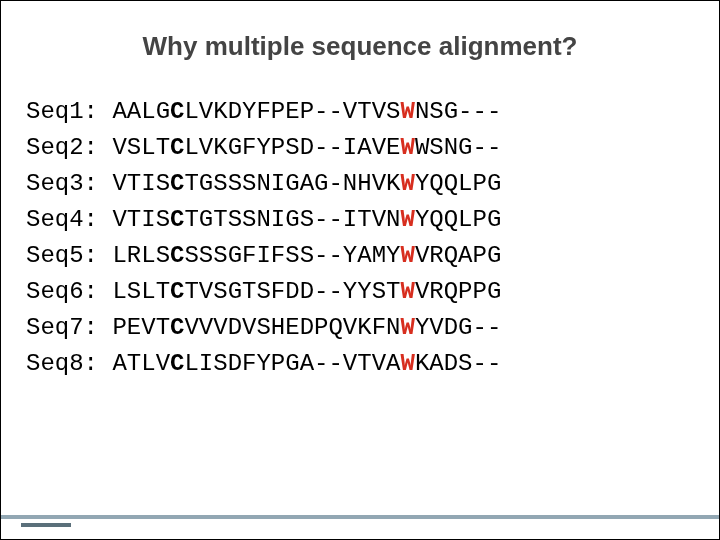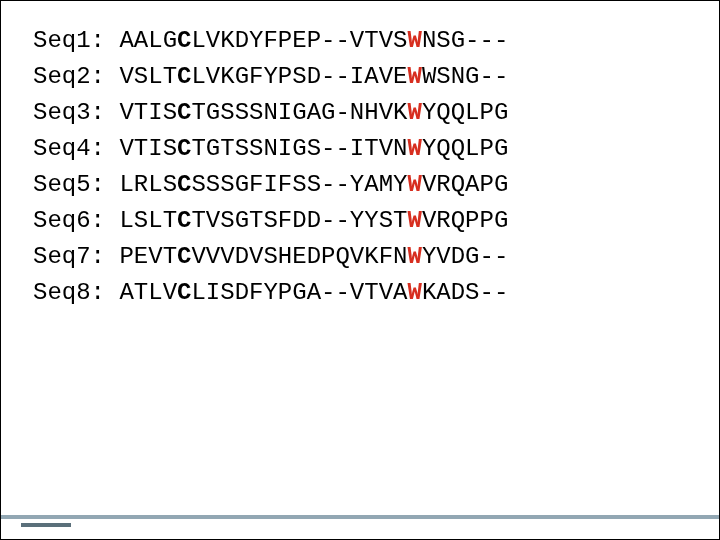--- a/index.html
+++ b/index.html
@@ -23,21 +23,21 @@
     font-size: 26px;
     font-weight: bold;
     color: #444;
     padding-top: 30px;
     padding-bottom: 10px;
   }
   .alignment {
     font-family: "Courier New", Courier, monospace;
     font-size: 24px;
     line-height: 1.5;
-    padding-left: 32px;
+    padding-left: 25px;
     padding-top: 22px;
     color: #000;
     white-space: pre;
   }
   .row { display: block; }
   .label { color: #000; }
   .res { color: #000; }
   .bold { font-weight: bold; }
   .red { color: #d72e1f; font-weight: bold; }
   .footer-bar {
@@ -55,16 +55,17 @@
     left: 20px;
     width: 50px;
     height: 4px;
     background: #5a6f7a;
   }
 </style>
 </head>
 <body>
 
 <div class="slide">
+  <div class="title">Why multiple sequence alignment?</div>
   <div class="alignment"><span class="row"><span class="label">Seq1: </span><span class="res">AALG</span><span class="bold">C</span><span class="res">LVKDYFPEP--VTVS</span><span class="red">W</span><span class="res">NSG---</span></span><span class="row"><span class="label">Seq2: </span><span class="res">VSLT</span><span class="bold">C</span><span class="res">LVKGFYPSD--IAVE</span><span class="red">W</span><span class="res">WSNG--</span></span><span class="row"><span class="label">Seq3: </span><span class="res">VTIS</span><span class="bold">C</span><span class="res">TGSSSNIGAG-NHVK</span><span class="red">W</span><span class="res">YQQLPG</span></span><span class="row"><span class="label">Seq4: </span><span class="res">VTIS</span><span class="bold">C</span><span class="res">TGTSSNIGS--ITVN</span><span class="red">W</span><span class="res">YQQLPG</span></span><span class="row"><span class="label">Seq5: </span><span class="res">LRLS</span><span class="bold">C</span><span class="res">SSSGFIFSS--YAMY</span><span class="red">W</span><span class="res">VRQAPG</span></span><span class="row"><span class="label">Seq6: </span><span class="res">LSLT</span><span class="bold">C</span><span class="res">TVSGTSFDD--YYST</span><span class="red">W</span><span class="res">VRQPPG</span></span><span class="row"><span class="label">Seq7: </span><span class="res">PEVT</span><span class="bold">C</span><span class="res">VVVDVSHEDPQVKFN</span><span class="red">W</span><span class="res">YVDG--</span></span><span class="row"><span class="label">Seq8: </span><span class="res">ATLV</span><span class="bold">C</span><span class="res">LISDFYPGA--VTVA</span><span class="red">W</span><span class="res">KADS--</span></span></div>
   <div class="footer-bar"></div>
   <div class="footer-accent"></div>
 </div>
 
 </body></html>

